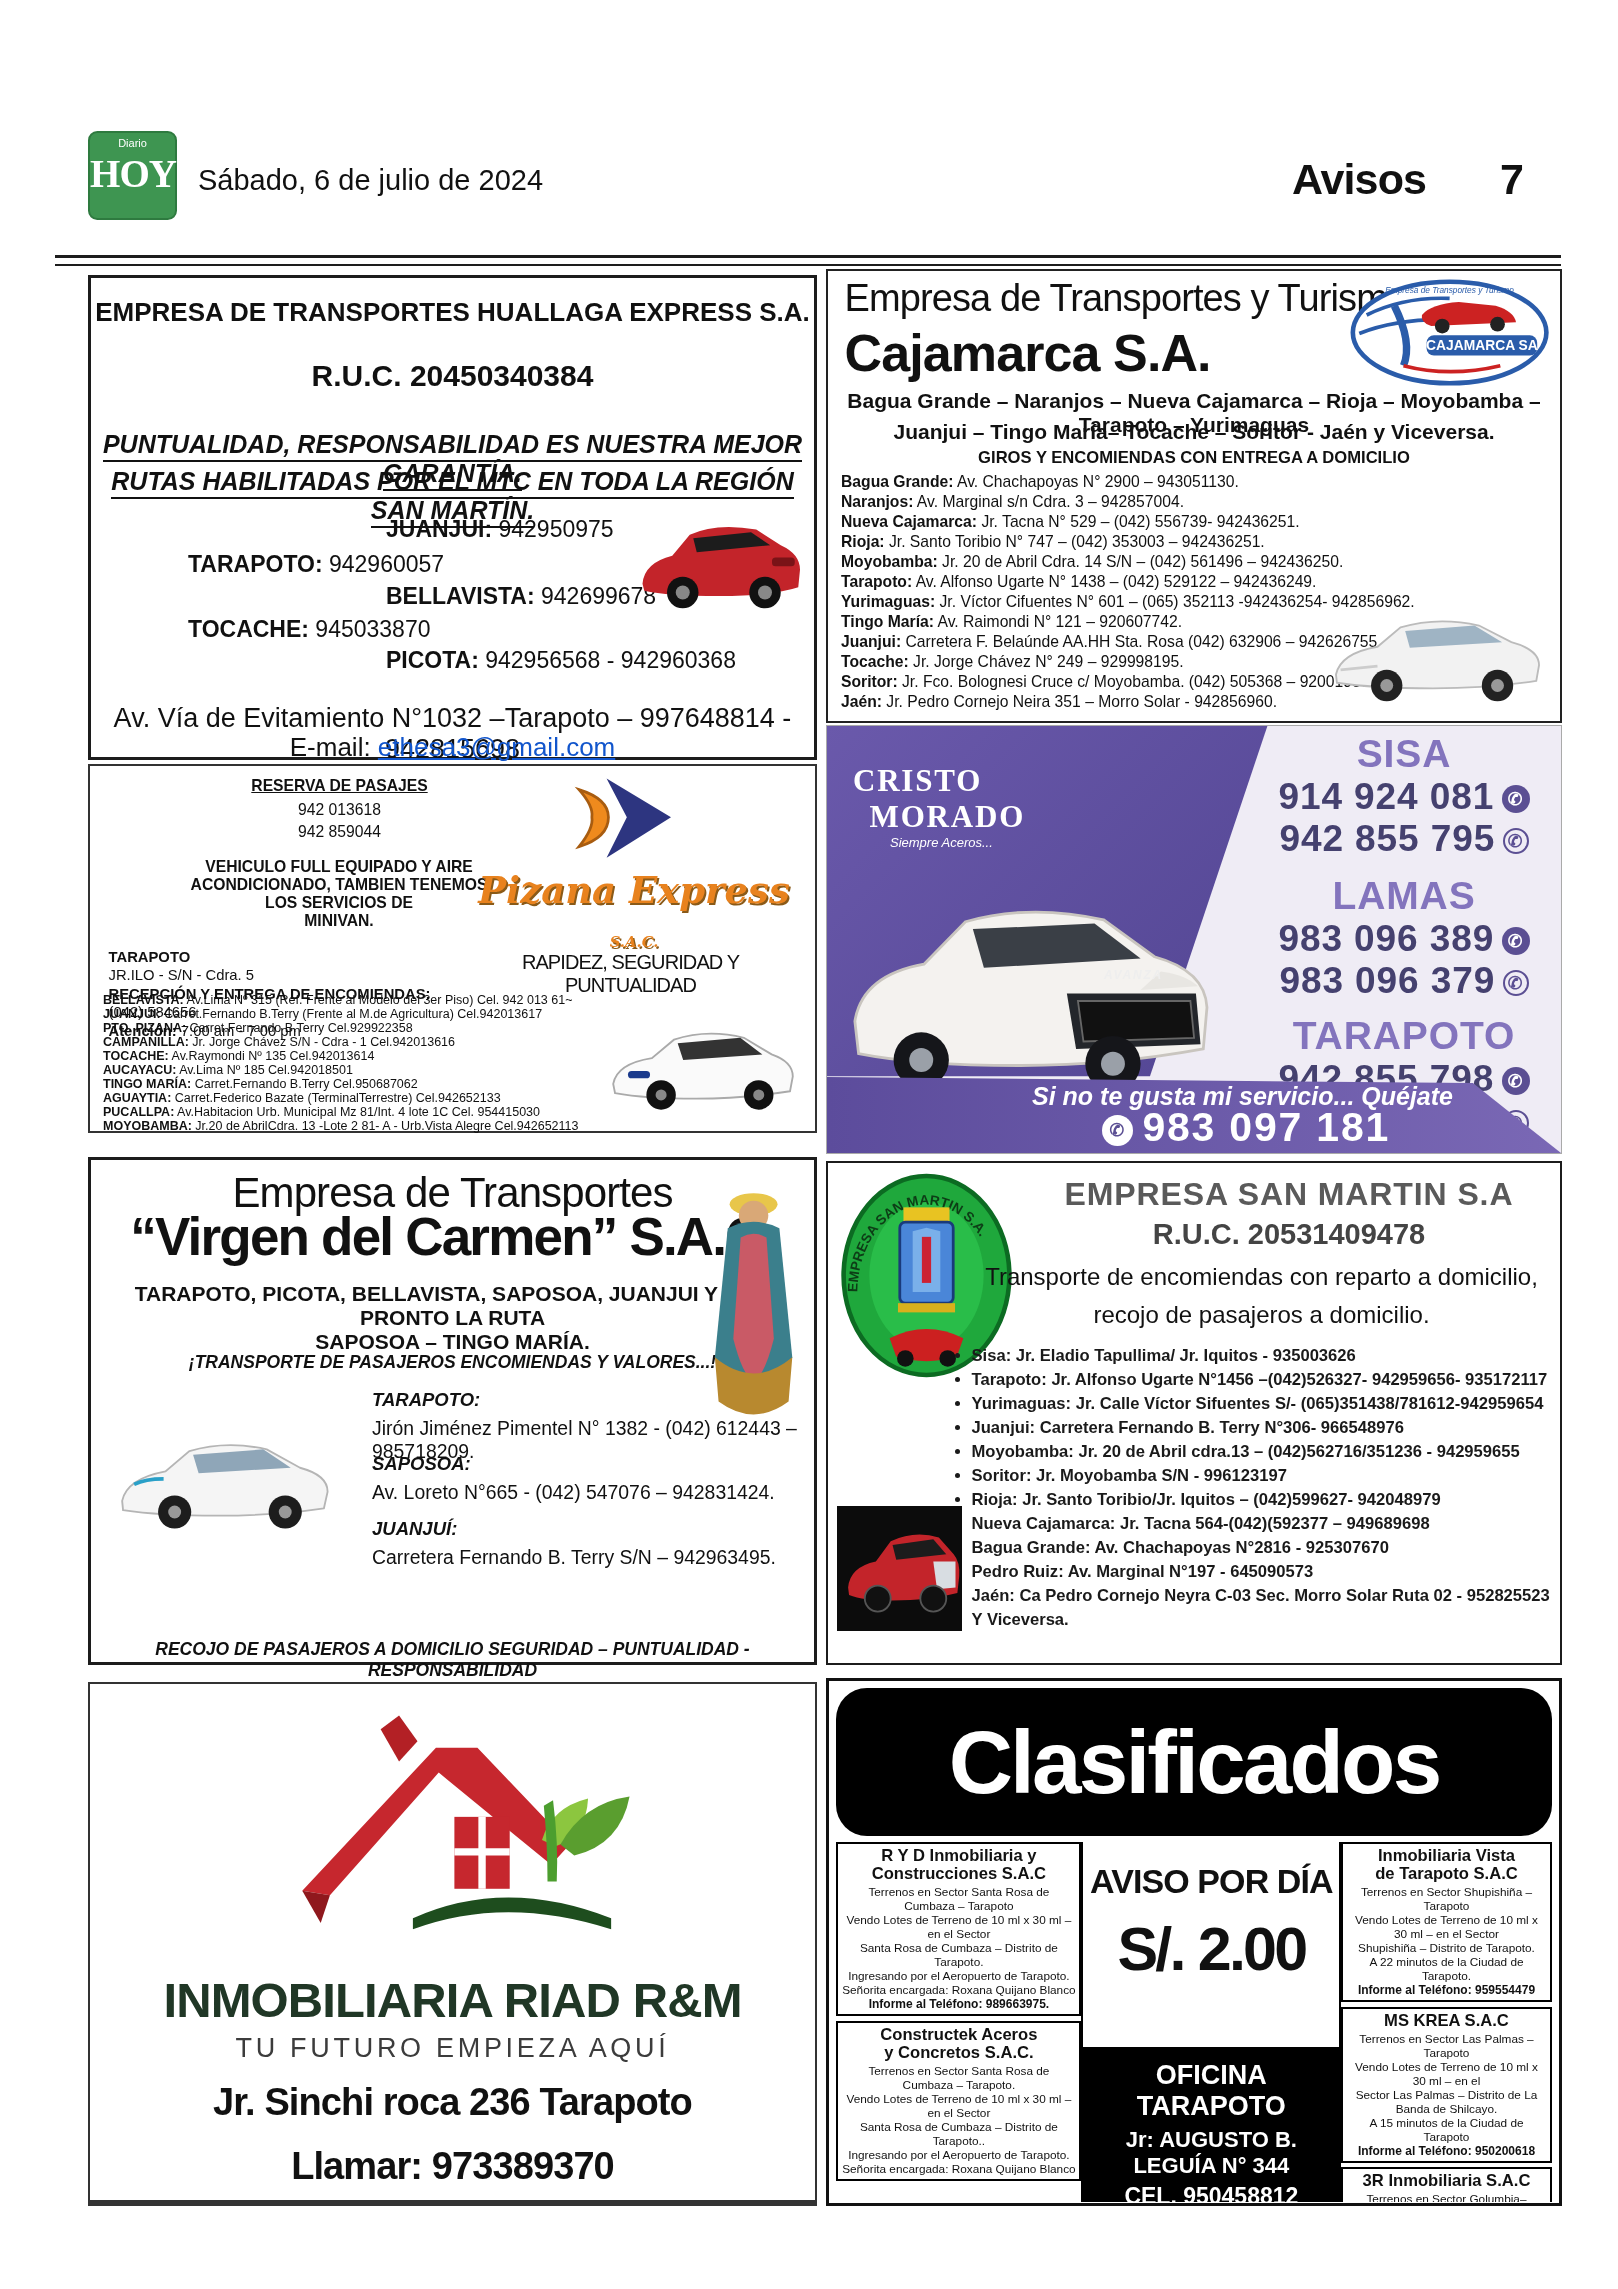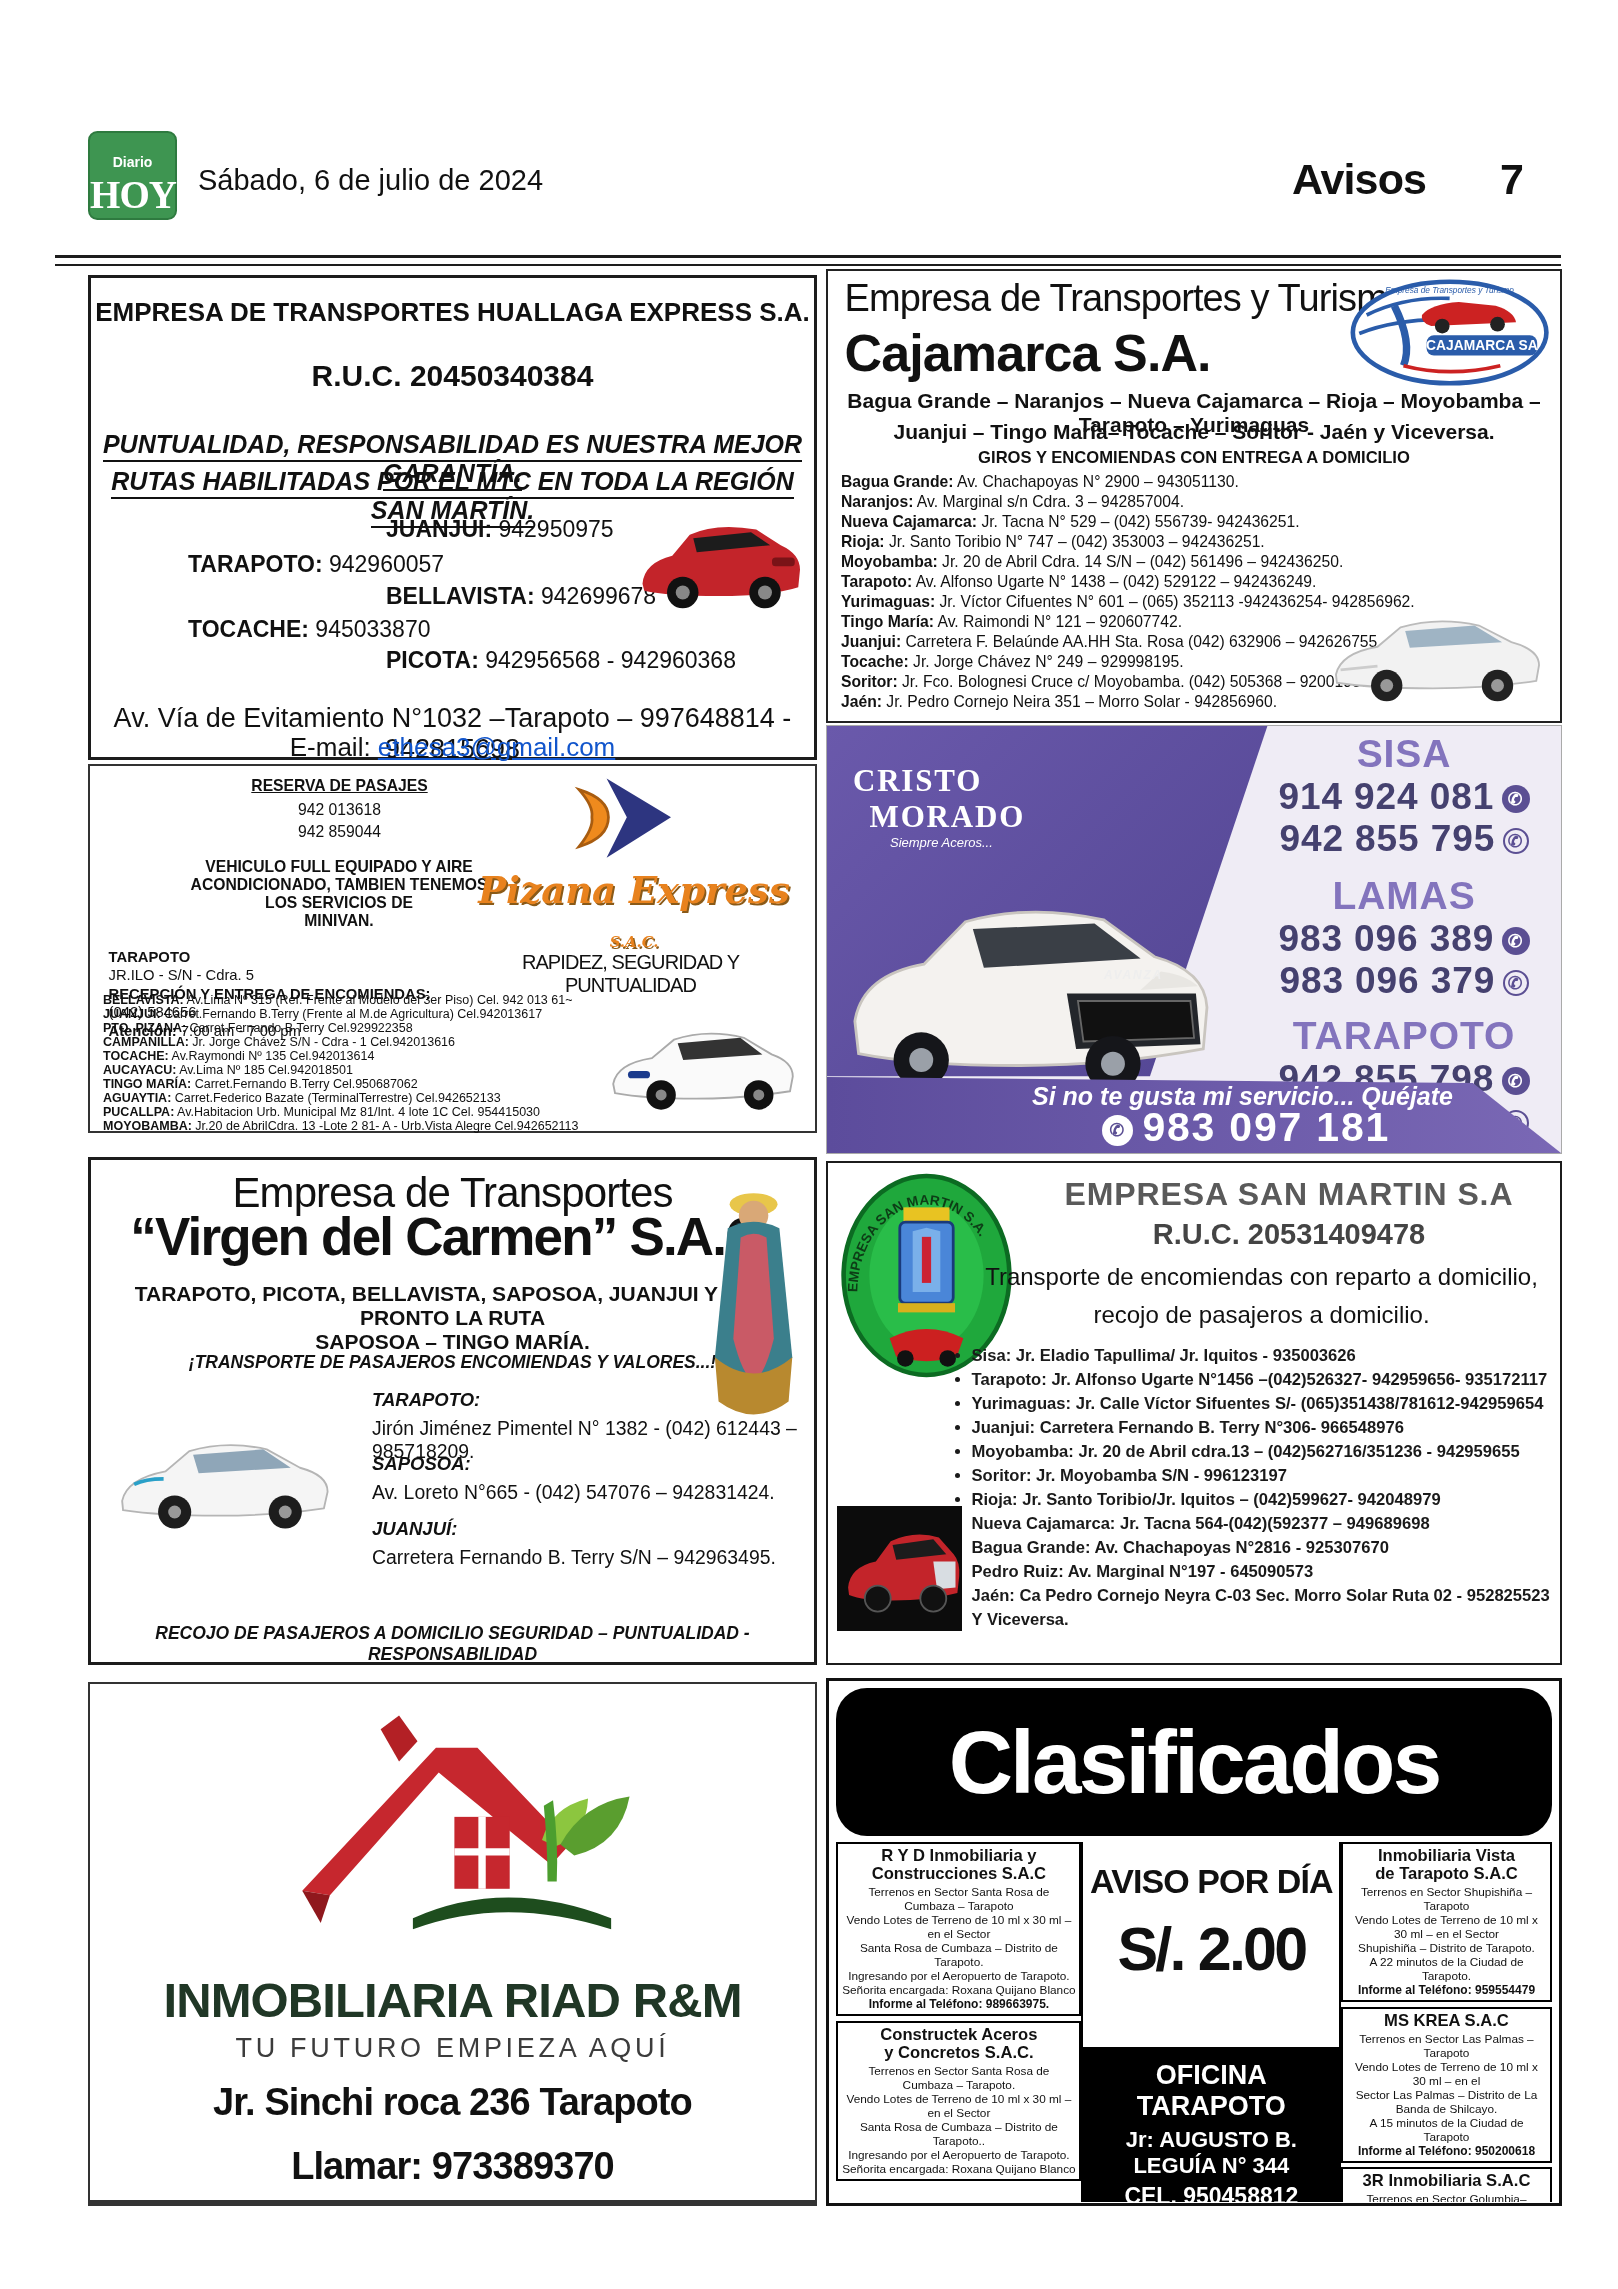--- a/index.html
+++ b/index.html
@@ -4,21 +4,21 @@
 <style>
   html,body{margin:0;padding:0;background:#e8e8e8;}
   #page{position:relative;width:1619px;height:2290px;background:#fff;margin:0 auto;
         font-family:"Liberation Sans",sans-serif;color:#111;overflow:hidden;}
   .abs{position:absolute;}
   .pre{white-space:pre-line;}
   .ctr{text-align:center;}
   
   #hoy-logo{left:88px;top:131px;width:89px;height:89px;background:#3e9551;border:2.8px solid #2e7a3f;
             border-radius:9.2px;color:#fff;text-align:center;box-sizing:border-box;}
-  #hoy-logo .top{font-size:14px;font-weight:bold;margin-top:21px;}
+  #hoy-logo .top{font-size:11px;font-weight:normal;margin-top:4px;}
   #hoy-logo .main{font-size:39px;font-weight:800;letter-spacing:-0.9px;margin-top:1.8px;font-family:"Liberation Serif",serif;}
   #date{left:198px;top:164px;font-size:29px;font-weight:500;}
   #avisos{left:1292px;top:155px;font-size:43px;font-weight:800;letter-spacing:-0.9px;}
   #pageno{left:1500px;top:155px;font-size:43px;font-weight:800;}
   #rule{left:55px;top:255px;width:1506px;height:5.5px;border-top:3.7px solid #1d1d1d;border-bottom:2.8px solid #1d1d1d;}
   
   .adbox{position:absolute;background:#fff;box-sizing:border-box;}
   
   #huallaga{left:88px;top:275px;width:729px;height:485px;border:3.7px solid #1c1c1c;}
   #huallaga .title{top:18.5px;width:100%;font-size:26px;font-weight:800;}
@@ -78,21 +78,21 @@
         font-size:41px;font-weight:800;letter-spacing:1.8px;}
   .avz{position:absolute;left:277px;top:242px;color:#eee;font-size:12px;font-weight:bold;font-style:italic;letter-spacing:1.8px;}
   
   #virgen{left:88px;top:1157px;width:729px;height:508px;border:3.7px solid #1c1c1c;}
   #virgen .hd{top:9px;width:100%;font-size:42px;letter-spacing:-0.9px;}
   #virgen .tt{top:46px;width:100%;font-size:53px;font-weight:800;letter-spacing:-1.8px;}
   #virgen .rt{top:122px;width:100%;font-size:21px;font-weight:800;}
   #virgen .tg{top:192px;width:100%;font-size:17.5px;font-weight:800;font-style:italic;}
   .ve-l{left:281px;font-size:18.5px;font-weight:800;font-style:italic;}
   .ve-t{left:281px;font-size:19.4px;}
-  #virgen .ft{top:463px;width:100%;font-size:17.5px;font-weight:800;font-style:italic;}
+  #virgen .ft{top:479px;width:100%;font-size:17.5px;font-weight:800;font-style:italic;}
   
   #sanmartin{left:826px;top:1161px;width:736px;height:504px;border:2.8px solid #1c1c1c;}
   #sanmartin .tt{left:212px;top:13px;width:498px;text-align:center;font-size:32px;font-weight:800;color:#5a5a5a;letter-spacing:0.9px;}
   #sanmartin .ruc{left:212px;top:55px;width:498px;text-align:center;font-size:29px;font-weight:800;color:#444;}
   #sanmartin .d1{left:138px;top:100px;width:591px;text-align:center;font-size:24px;}
   #sanmartin .d2{left:138px;top:138px;width:591px;text-align:center;font-size:24px;}
   #sanmartin ul{position:absolute;left:125px;top:181px;margin:0;padding:0 0 0 18.5px;}
   #sanmartin li{font-size:16.6px;line-height:24px;font-weight:600;color:#1a1a1a;white-space:pre-line;}
   
   #riad{left:88px;top:1682px;width:729px;height:524px;border:2.8px solid #333;border-bottom:6.5px solid #333;}

